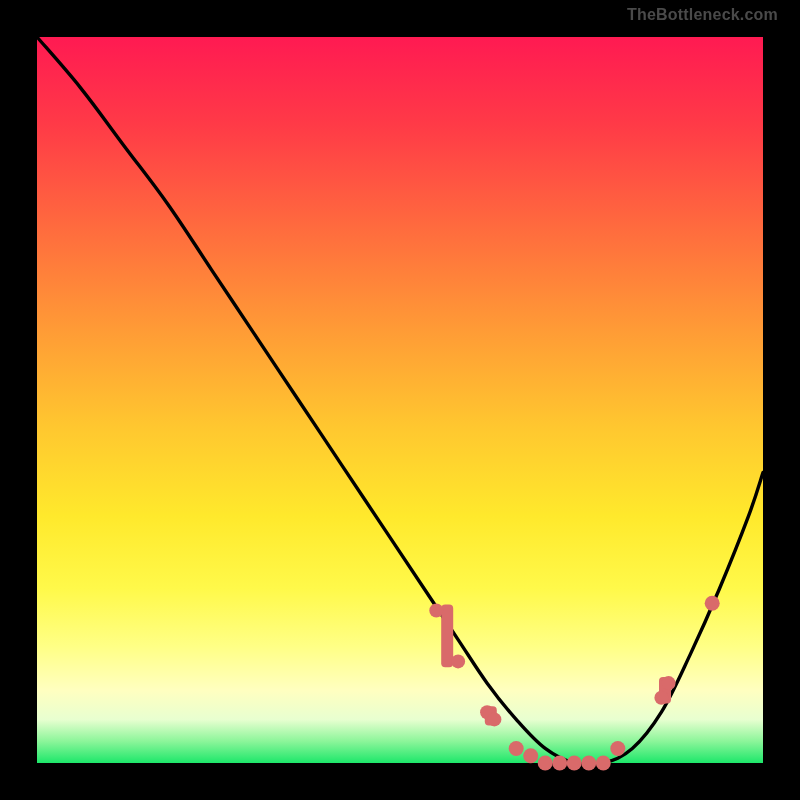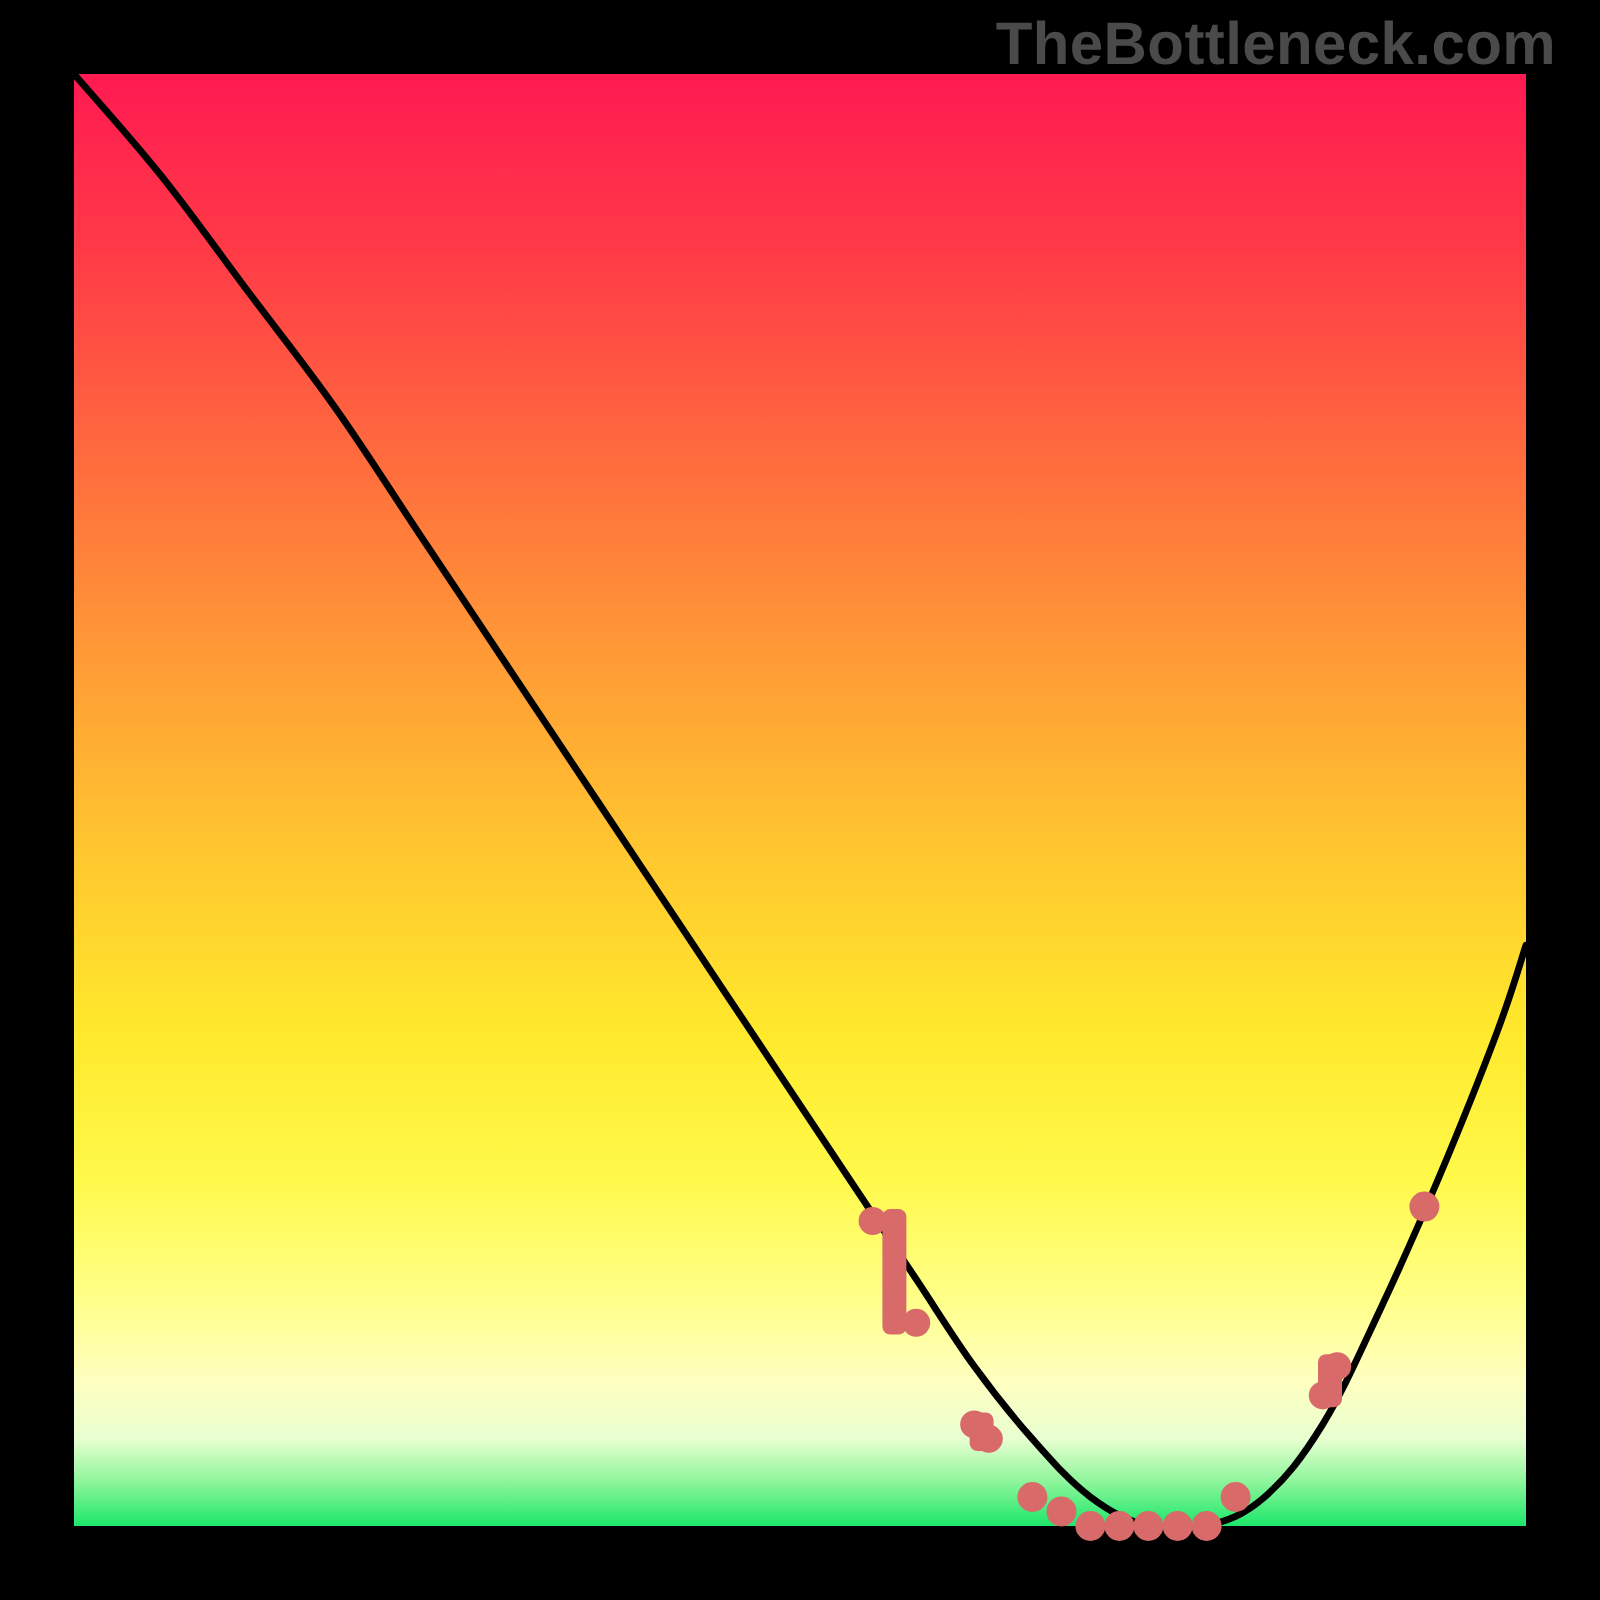--- a/index.html
+++ b/index.html
@@ -40,21 +40,21 @@
       #e8ffd0 94%,
       #8cf59a 97%,
       #1de76a 100%
     );
   }
   .watermark {
     position: absolute;
     top: 6px;
     right: 22px;
     color: #4a4a4a;
-    font-size: 30px;
+    font-size: 16px;
     font-weight: 600;
     letter-spacing: 0.2px;
     user-select: none;
   }
   svg.curve {
     position: absolute;
     left: 0;
     top: 0;
     width: 726px;
     height: 726px;

